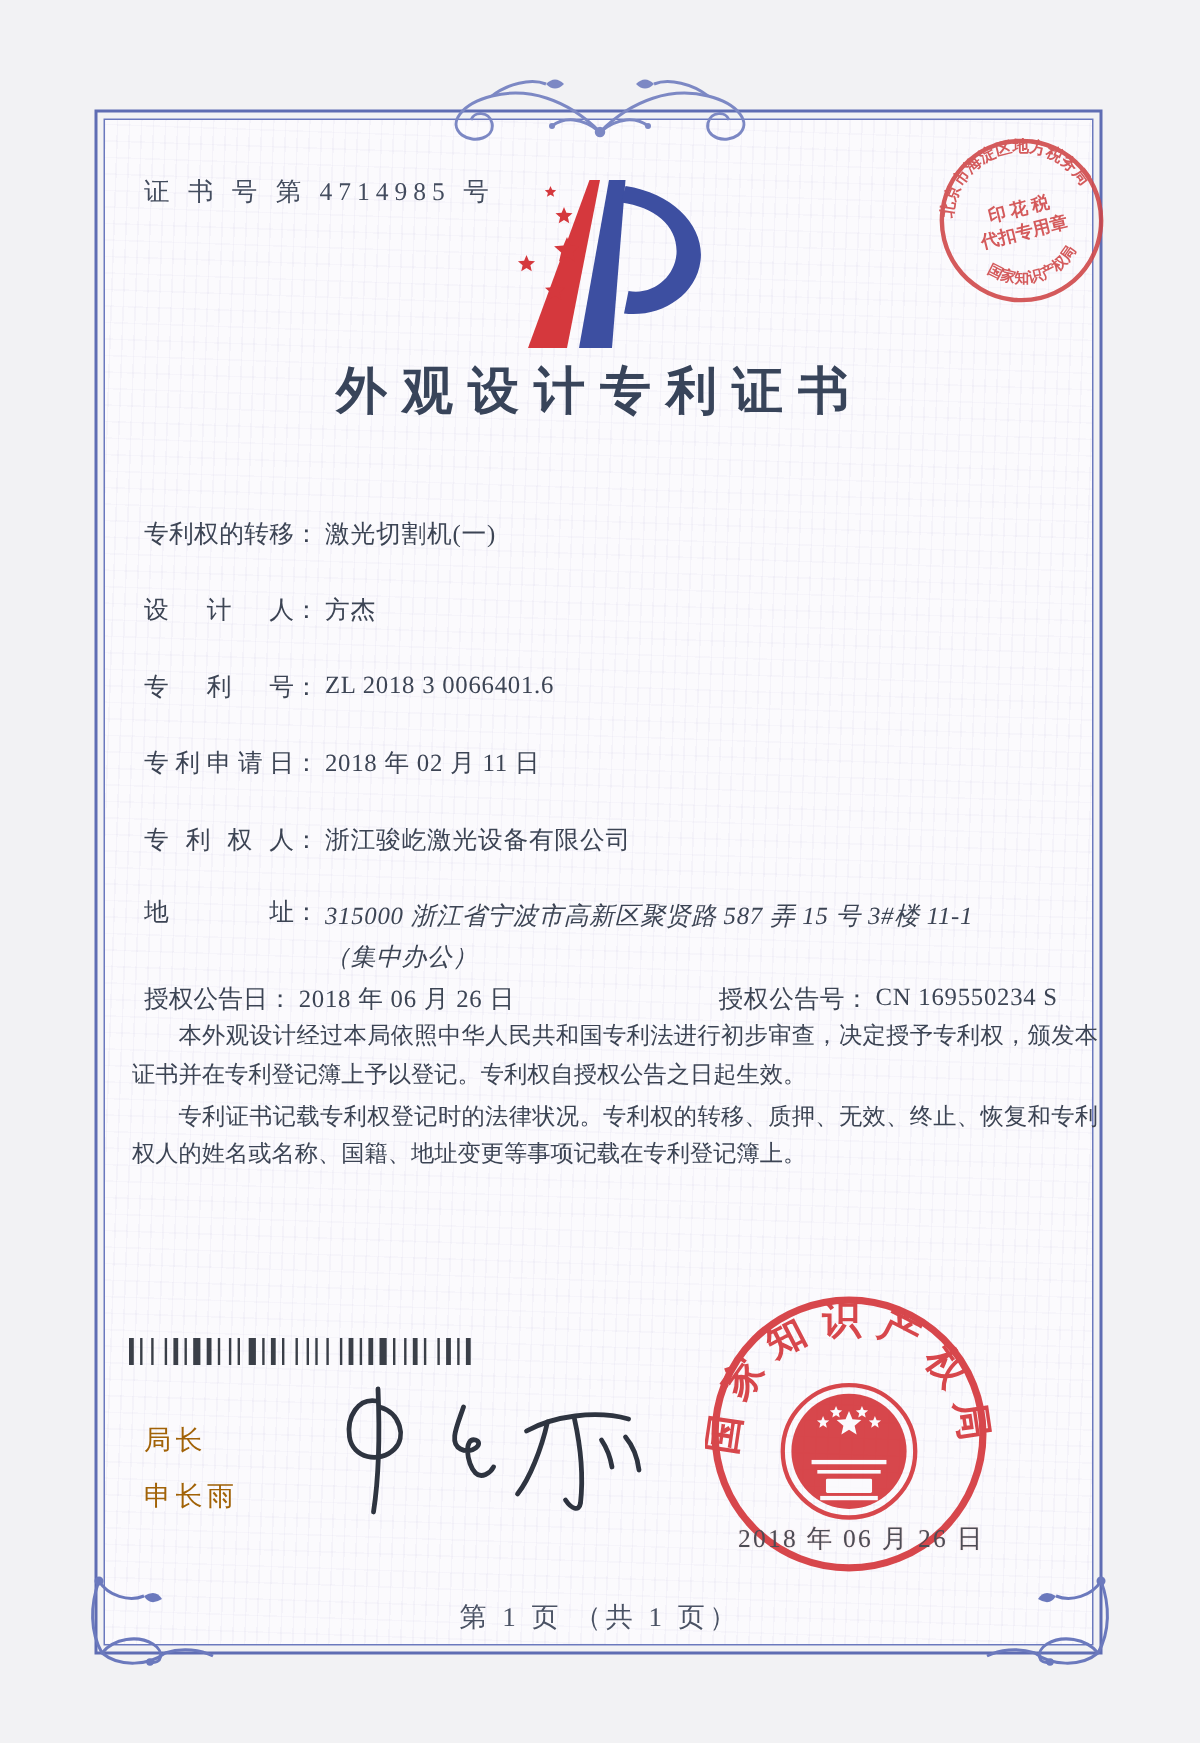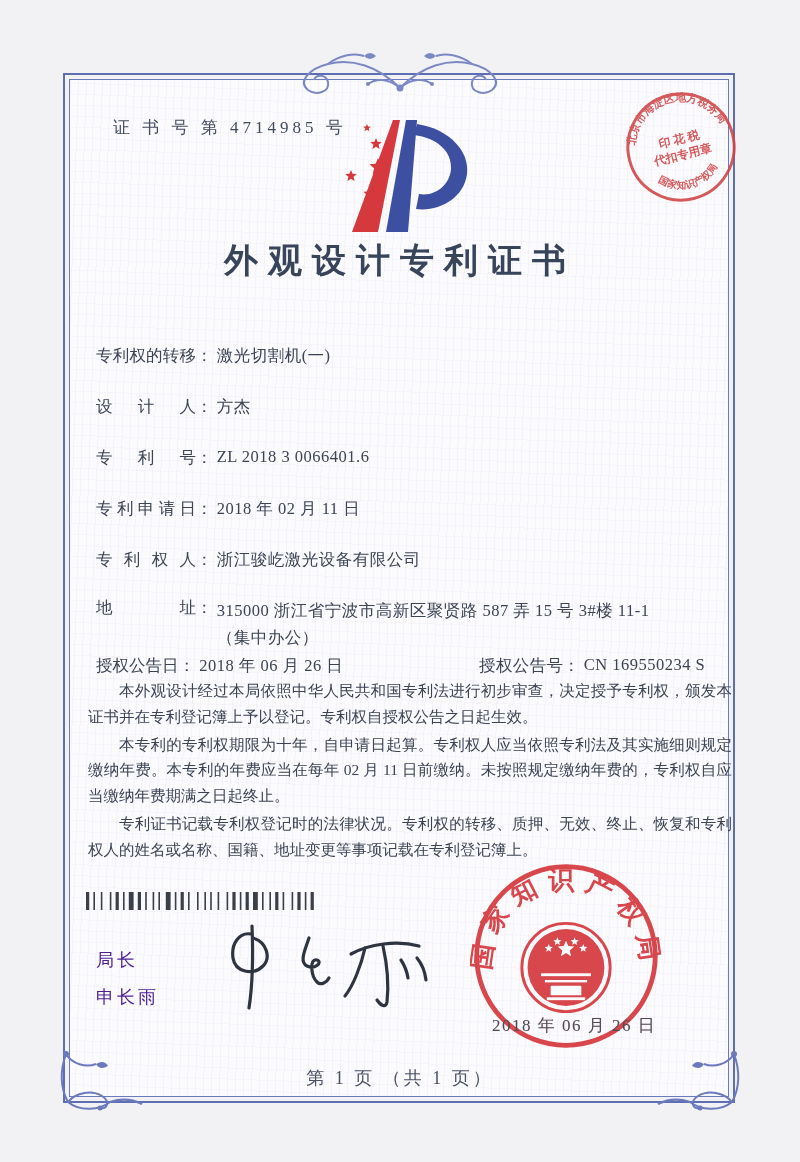--- a/index.html
+++ b/index.html
@@ -18,46 +18,46 @@
     position:absolute;left:4px;top:4px;right:4px;bottom:4px;
     border:1px solid #6b79bd;
     background:
       repeating-linear-gradient(92deg, rgba(130,120,185,0.055) 0 1px, transparent 1px 8px),
       repeating-linear-gradient(2deg, rgba(130,120,185,0.04) 0 1px, transparent 1px 11px),
       #fbfafd;
   }
   .ornament{position:absolute;pointer-events:none;}
   
   .cert-no{
-    position:absolute;left:113px;top:116px;font-size:17px;letter-spacing:4px;color:#434c5e;
+    position:absolute;left:96px;top:116px;font-size:17px;letter-spacing:4px;color:#434c5e;
   }
   .logo{position:absolute;left:320px;top:112px;}
   .tax-stamp{position:absolute;left:622px;top:88px;transform:rotate(-14deg);opacity:.88;}
   .doc-title{
     position:absolute;left:0;top:238px;width:100%;text-align:center;
     font-size:34px;font-weight:bold;letter-spacing:10px;color:#38445a;
   }
   
   .fields{position:absolute;left:96px;top:345px;width:620px;font-size:16.5px;color:#3c4454;}
   .frow{position:absolute;left:0;white-space:nowrap;}
   .flabel{display:inline-block;width:100px;text-align:justify;text-align-last:justify;vertical-align:top;}
   .fcolon{display:inline-block;vertical-align:top;}
   .fvalue{display:inline-block;vertical-align:top;letter-spacing:.5px;}
-  .fvalue.wrap{white-space:normal;width:452px;line-height:27px;}
+  .fvalue.wrap{white-space:normal;width:452px;line-height:27px;font-style:italic;}
   .grant-no{position:absolute;left:383px;top:0;}
   .grant-no .flabel{width:84px;}
   
   .body-text{
     position:absolute;left:86px;top:676px;width:648px;
     font-size:15.5px;line-height:25.8px;color:#3c4454;text-align:justify;
   }
   .body-text p{margin:2px;text-indent:2em;}
   
   .barcode{position:absolute;left:86px;top:892px;}
-  .officer{position:absolute;left:96px;top:948px;font-size:18px;color:#4c1d95;letter-spacing:3px;}
+  .officer{position:absolute;left:96px;top:948px;font-size:18px;color:#a16207;letter-spacing:3px;}
   .officer div{margin-bottom:13px;}
   .signature{position:absolute;left:205px;top:920px;}
   .big-seal{position:absolute;left:470px;top:860px;opacity:.92;}
   .seal-date{
     position:absolute;left:492px;top:1014px;font-size:17px;letter-spacing:1.5px;color:#4c4c55;
     text-shadow:0 0 1px rgba(200,60,60,.25);
   }
   .page-footer{
     position:absolute;left:0;top:1066px;width:100%;text-align:center;
     font-size:18px;letter-spacing:3px;color:#4a5264;
@@ -181,21 +181,20 @@
     <span class="fvalue">2018 年 06 月 26 日</span>
     <span class="grant-no">
       <span class="flabel">授权公告号</span><span>：</span>
       <span class="fvalue">CN 169550234 S</span>
     </span>
   </div>
 </div>
 
 <div class="body-text">
   <p>本外观设计经过本局依照中华人民共和国专利法进行初步审查，决定授予专利权，颁发本证书并在专利登记簿上予以登记。专利权自授权公告之日起生效。</p>
-  <p>本专利的专利权期限为十年，自申请日起算。专利权人应当依照专利法及其实施细则规定缴纳年费。本专利的年费应当在每年 02 月 11 日前缴纳。未按照规定缴纳年费的，专利权自应当缴纳年费期满之日起终止。</p>
   <p>专利证书记载专利权登记时的法律状况。专利权的转移、质押、无效、终止、恢复和专利权人的姓名或名称、国籍、地址变更等事项记载在专利登记簿上。</p>
 </div>
 
 <svg class="barcode" width="228" height="18" viewBox="0 0 228 18">
   <g id="barcode-bars" fill="#3a3f48">
       <rect x="0" y="0" width="3.2" height="18"></rect>
       <rect x="7.4" y="0" width="1.6" height="18"></rect>
       <rect x="14.8" y="0" width="1.6" height="18"></rect>
       <rect x="23.800000000000004" y="0" width="1.6" height="18"></rect>
       <rect x="29.6" y="0" width="3.2" height="18"></rect>

